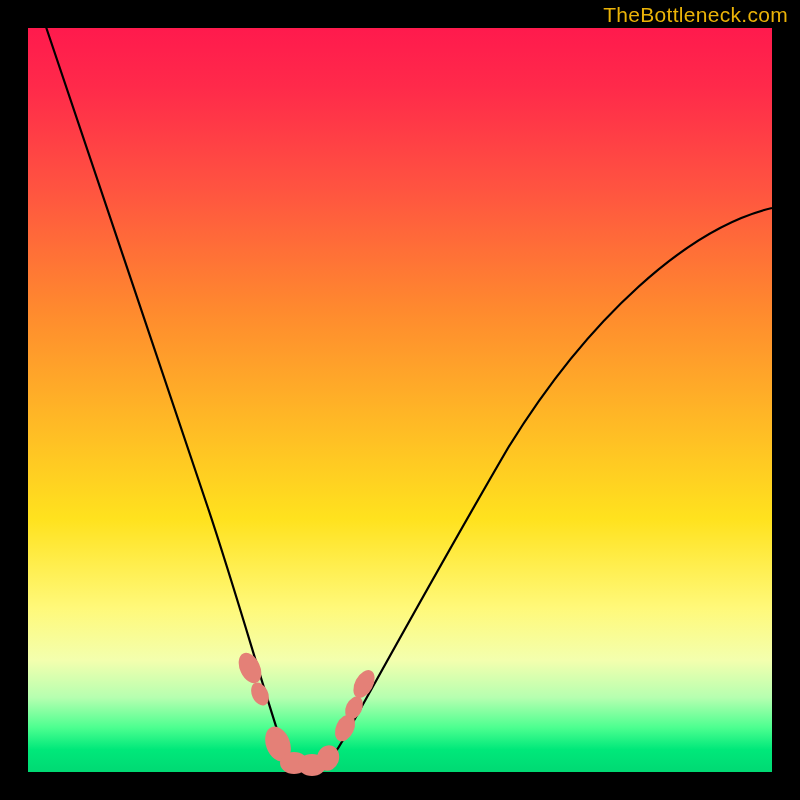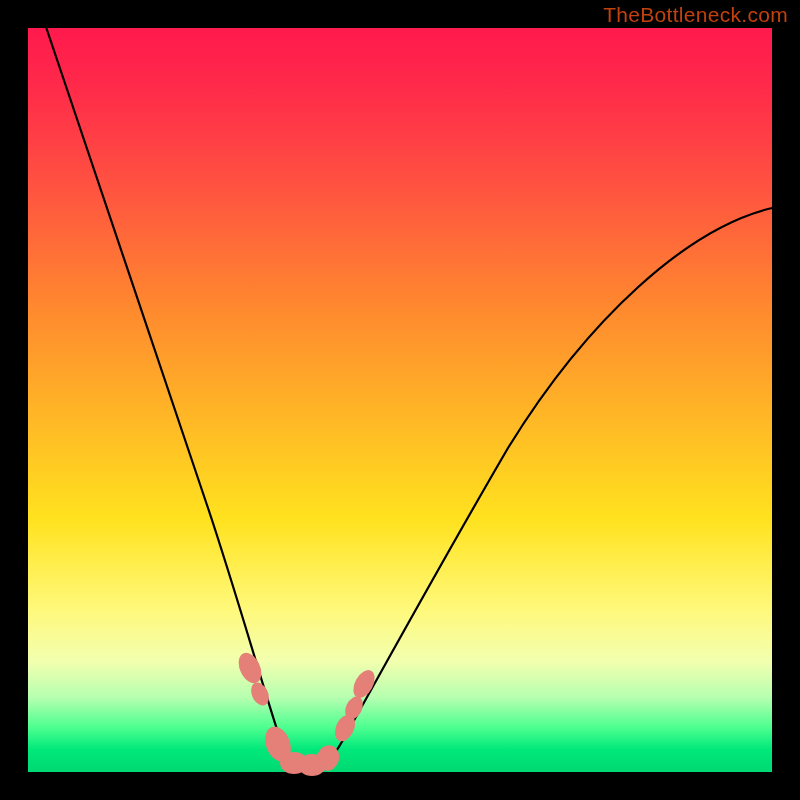--- a/index.html
+++ b/index.html
@@ -37,21 +37,21 @@
       #f3ffae 85%,
       #b6ffb0 90%,
       #4dff90 94%,
       #00e87a 97%,
       #00d973 100%);
   }
   .watermark {
     position: absolute;
     top: 3px;
     right: 12px;
-    color: #c2410c;
+    color: #eab308;
     font-size: 21px;
     font-weight: 500;
     letter-spacing: 0.3px;
     z-index: 5;
     user-select: none;
   }
   svg.curve {
     position: absolute;
     left: 0;
     top: 0;

